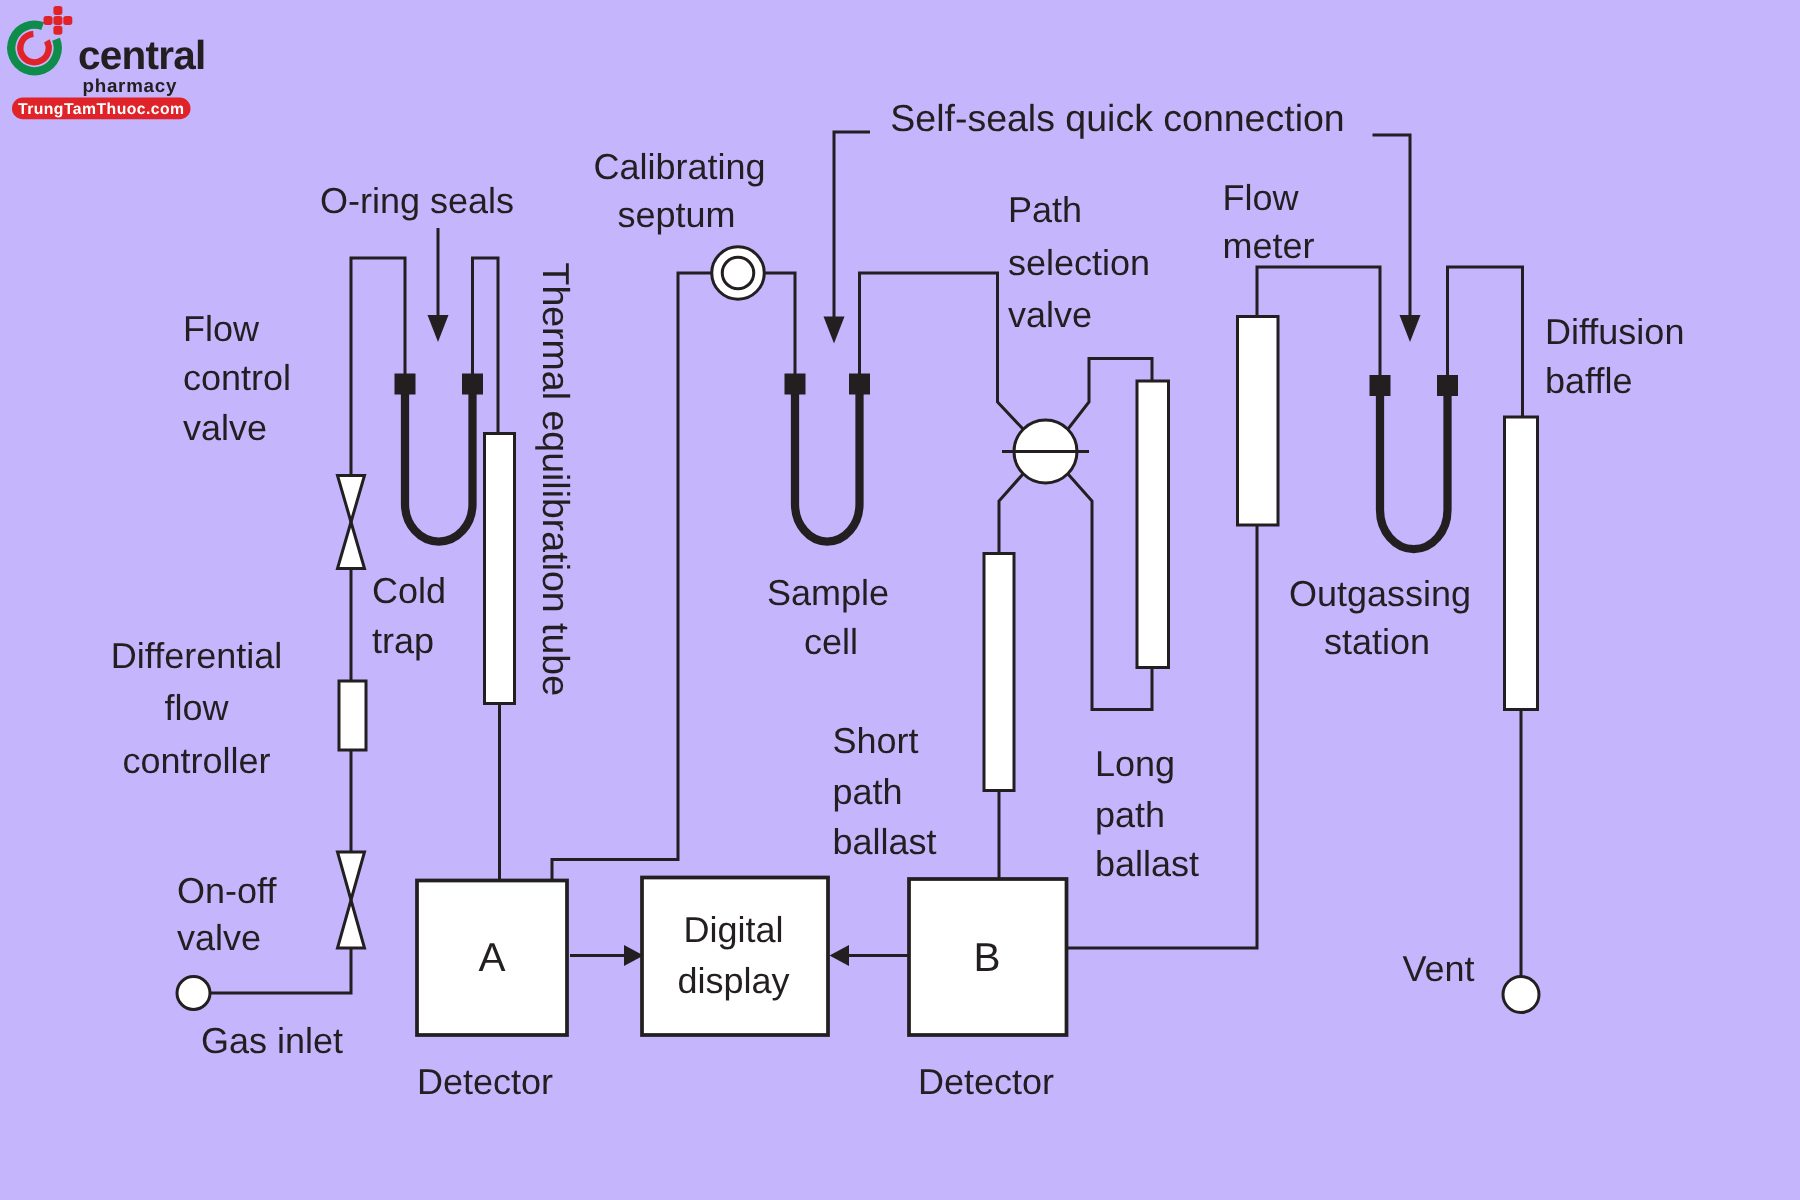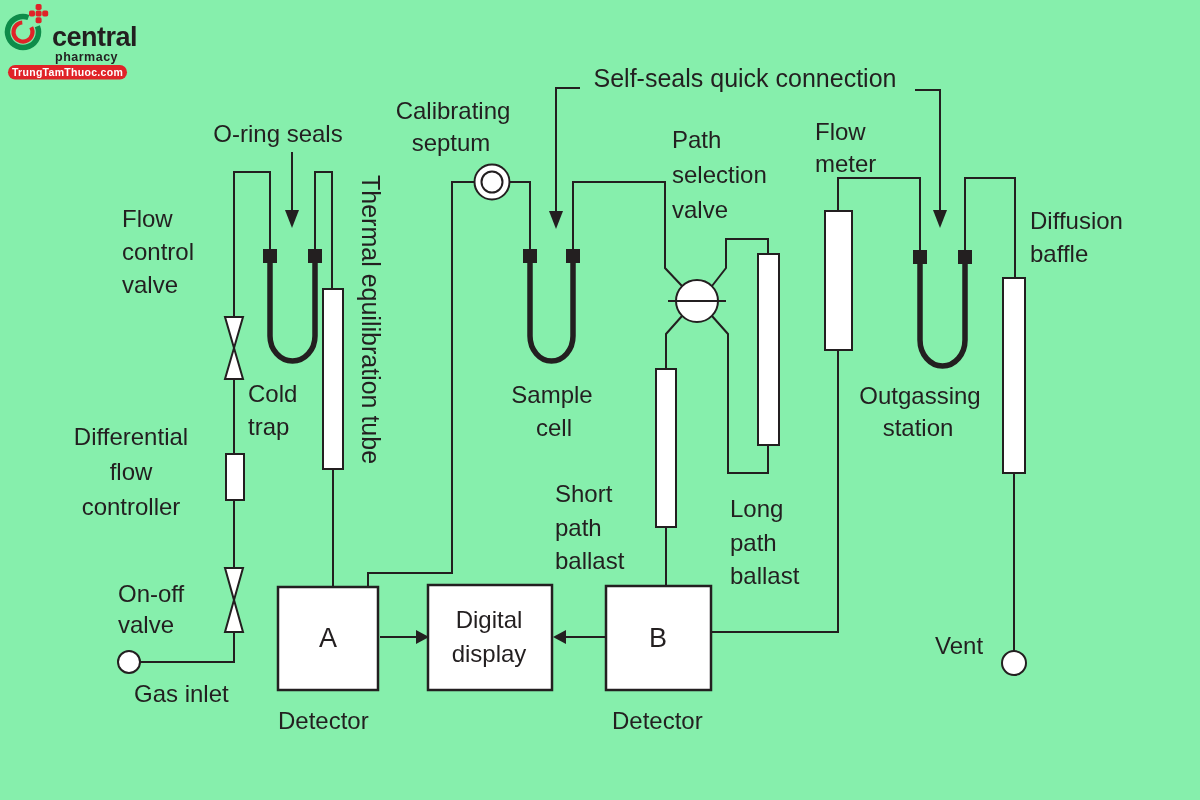--- a/index.html
+++ b/index.html
@@ -1,16 +1,16 @@
 <!DOCTYPE html>
 <html><head>
 <meta charset="utf-8">
 <style>
   html,body{margin:0;padding:0;background:#ffffff;}
-  .canvas{position:relative;width:1200px;height:800px;background:#86efac;overflow:hidden;
+  .canvas{position:relative;width:1200px;height:800px;background:#c4b5fd;overflow:hidden;
           font-family:"Liberation Sans",sans-serif;}
   .canvas > svg{position:absolute;left:0;top:0;}
   svg text{fill:#231f20;font-family:"Liberation Sans",sans-serif;}
   .lbl{font-size:24px;}
   .lbl-lg{font-size:25px;}
   .node{font-size:27px;}
   .vert{font-size:25px;}
   .logo-brand{font-size:27px;font-weight:bold;letter-spacing:-0.5px;}
   .logo-sub{font-size:12.5px;font-weight:bold;letter-spacing:0.5px;}
   .logo-badge-text{font-size:10.5px;font-weight:bold;fill:#ffffff;letter-spacing:0.3px;}

